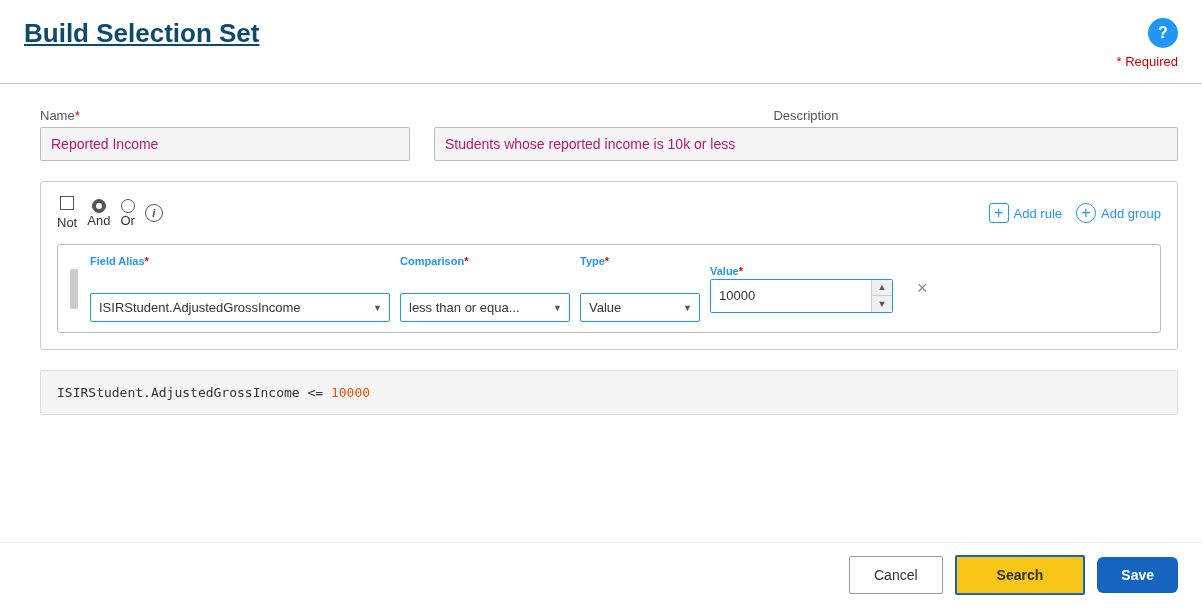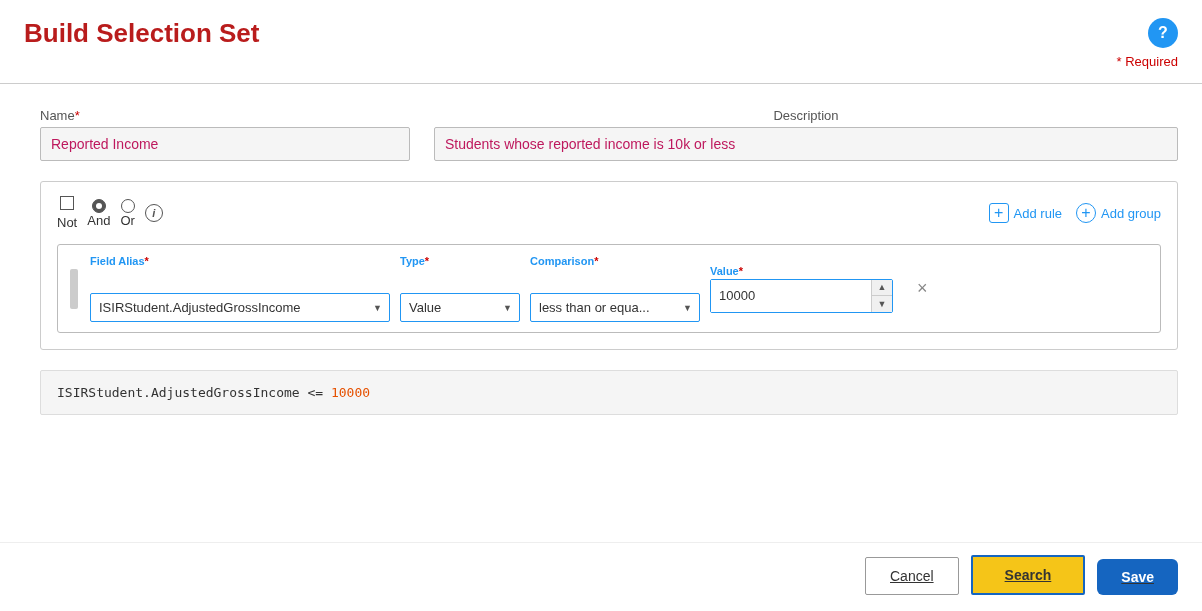--- a/index.html
+++ b/index.html
@@ -27,21 +27,22 @@
       padding: 18px 24px 14px 24px;
       border-bottom: 1px solid #ccc;
       display: flex;
       align-items: flex-start;
       justify-content: space-between;
     }
 
     .header-title {
       font-size: 26px;
       font-weight: bold;
-      color: #b91c1c;
+      color: #0c4a6e;
+      text-decoration: underline;
     }
 
     .header-right {
       display: flex;
       flex-direction: column;
       align-items: flex-end;
       gap: 6px;
     }
 
     .help-icon-btn {
@@ -401,42 +402,41 @@
     }
 
     .preview-value {
       color: #e65100;
     }
 
     
     .footer {
       display: flex;
       justify-content: flex-end;
-      align-items: flex-end;
+      align-items: center;
       gap: 12px;
       padding: 12px 24px 16px 24px;
       border-top: 1px solid #eee;
-      text-decoration: underline;
     }
 
     .btn-cancel {
       background: #fff;
       border: 1px solid #999;
       color: #333;
       padding: 10px 24px;
       font-size: 14px;
       cursor: pointer;
       border-radius: 2px;
     }
 
     .btn-search {
       background: #f5c518;
       border: 2px solid #1565c0;
       color: #333;
-      padding: 10px 32px;
+      padding: 10px 40px;
       font-size: 14px;
       font-weight: bold;
       cursor: pointer;
       border-radius: 2px;
     }
 
     .btn-save {
       background: #1565c0;
       border: none;
       color: #fff;
@@ -515,36 +515,36 @@
             </span>
             <div class="select-wrapper">
               <select class="rule-select field-alias-select">
                 <option>ISIRStudent.AdjustedGrossIncome</option>
               </select>
             </div>
           </div>
 
           <div class="rule-field">
             <span class="rule-field-label">
+              <span>Comparison</span><span class="required-star">*</span>
+            </span>
+            <div class="select-wrapper">
+              <select class="rule-select comparison-select">
+                <option>less than or equa...</option>
+              </select>
+            </div>
+          </div>
+
+          <div class="rule-field">
+            <span class="rule-field-label">
               <span>Type</span><span class="required-star">*</span>
             </span>
             <div class="select-wrapper">
               <select class="rule-select type-select">
                 <option>Value</option>
-              </select>
-            </div>
-          </div>
-
-          <div class="rule-field">
-            <span class="rule-field-label">
-              <span>Comparison</span><span class="required-star">*</span>
-            </span>
-            <div class="select-wrapper">
-              <select class="rule-select comparison-select">
-                <option>less than or equa...</option>
               </select>
             </div>
           </div>
 
           <div class="value-field-wrapper">
             <span class="rule-field-label">
               <span>Value</span><span class="required-star">*</span>
             </span>
             <div class="value-input-group">
               <input type="text" class="value-input" value="10000" style="">

